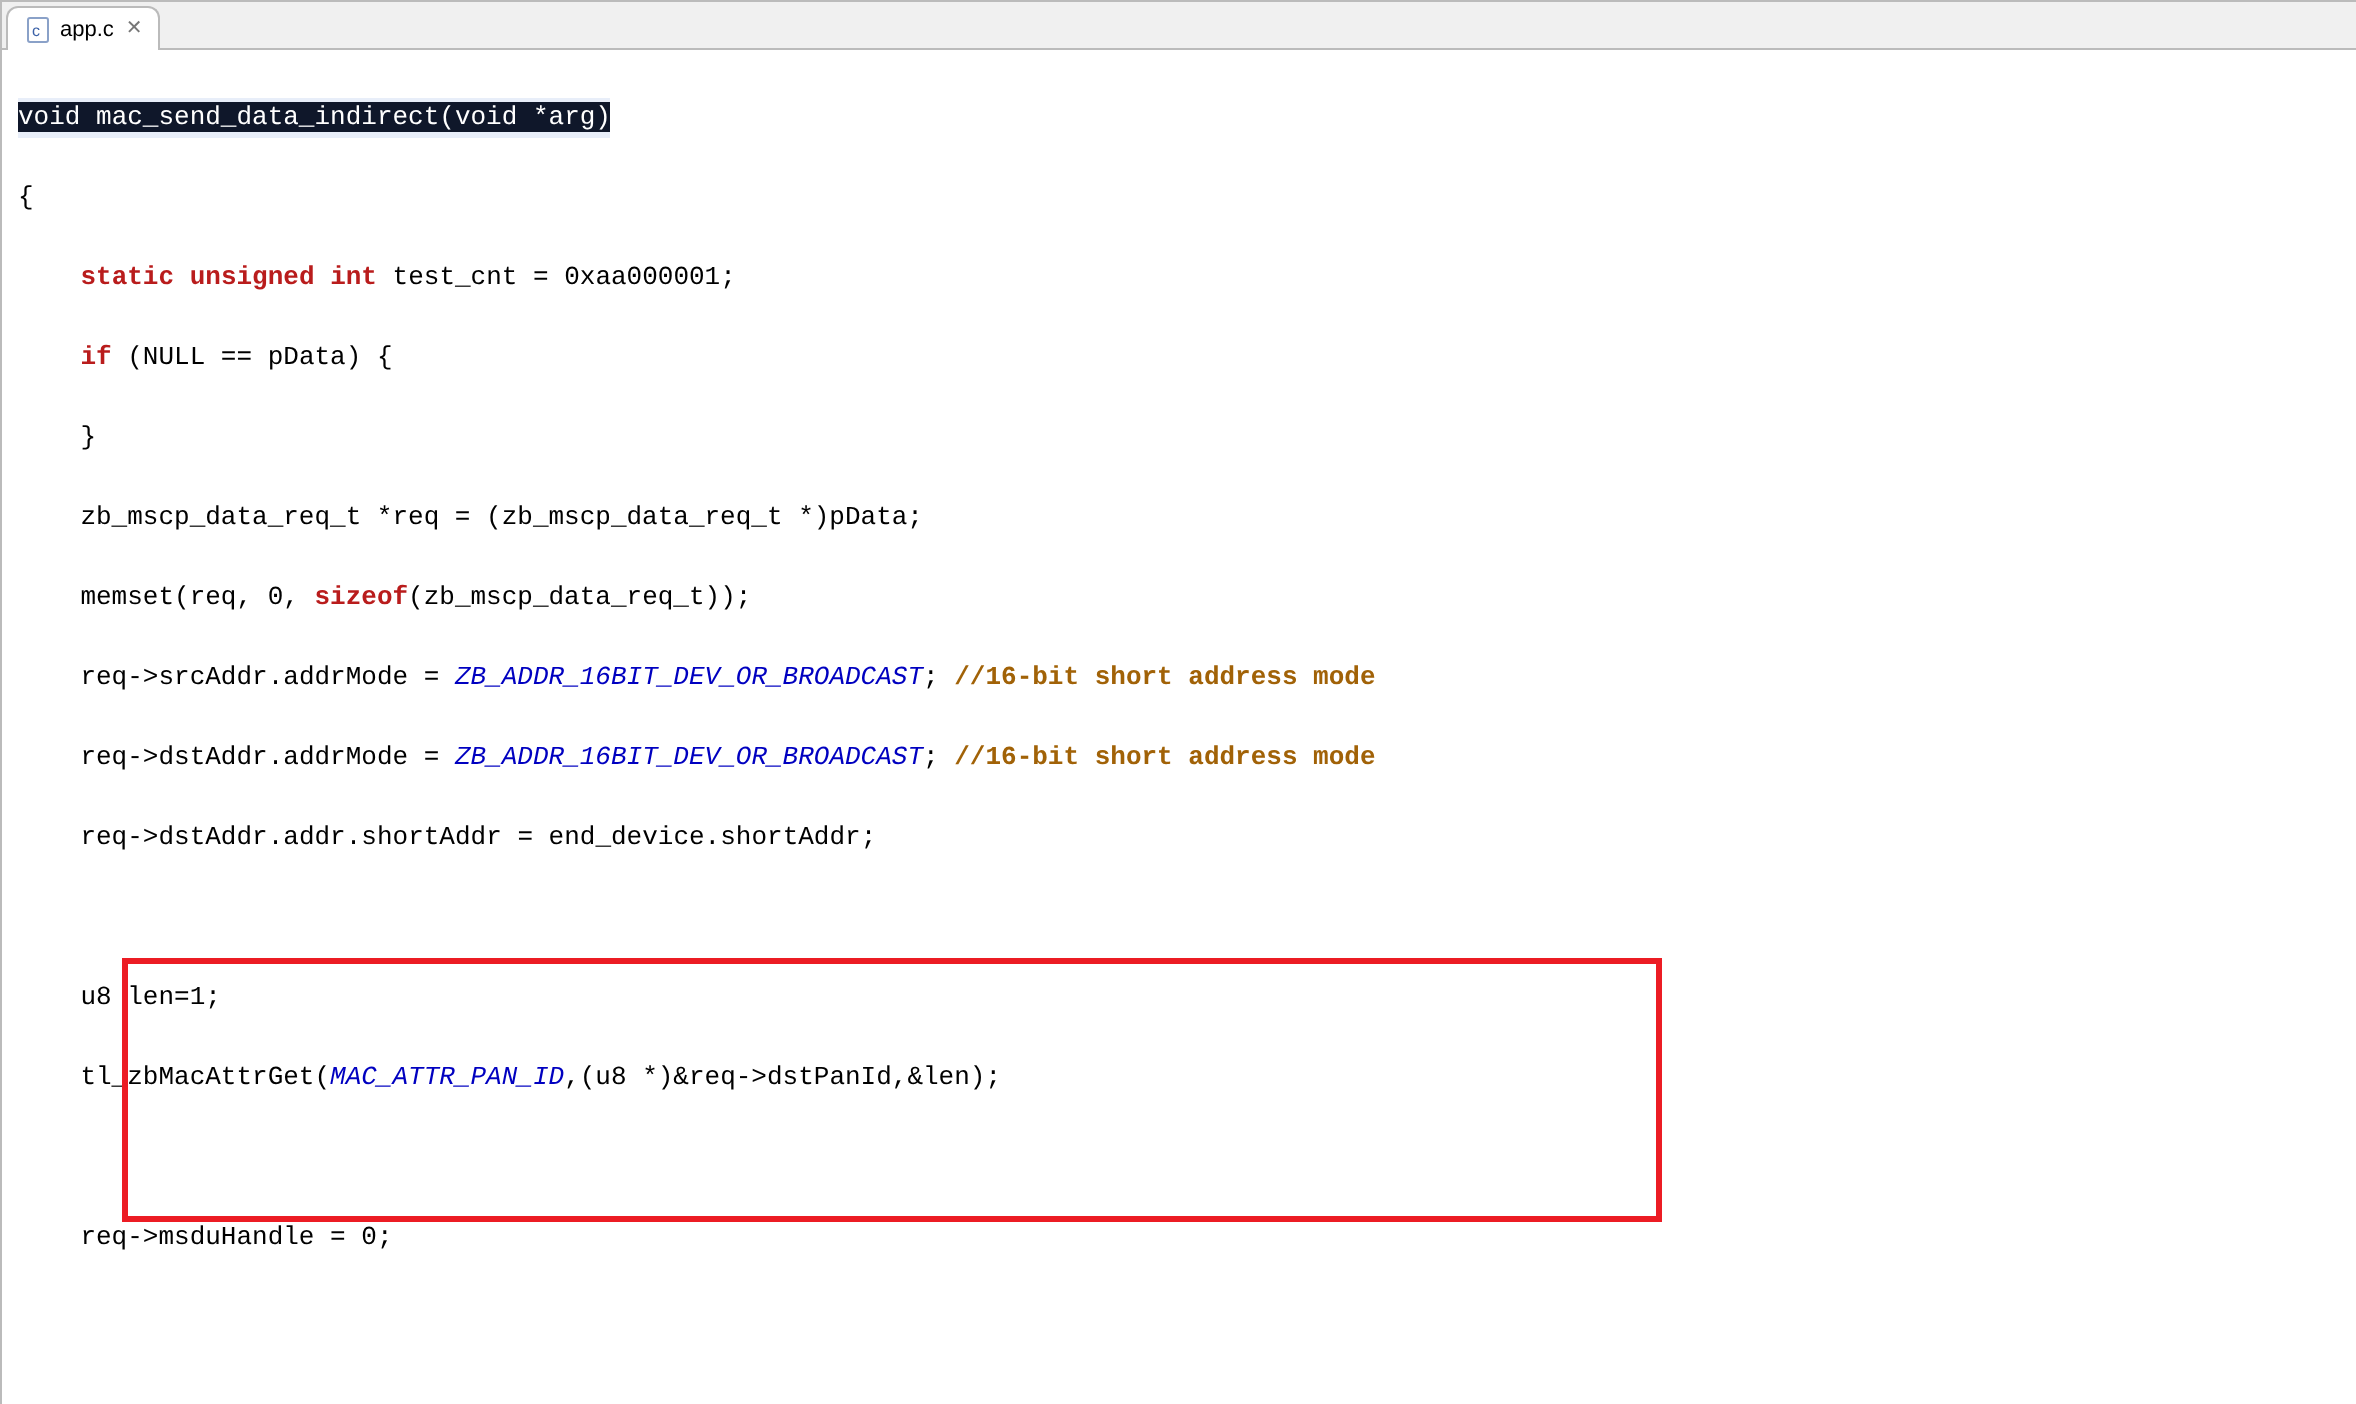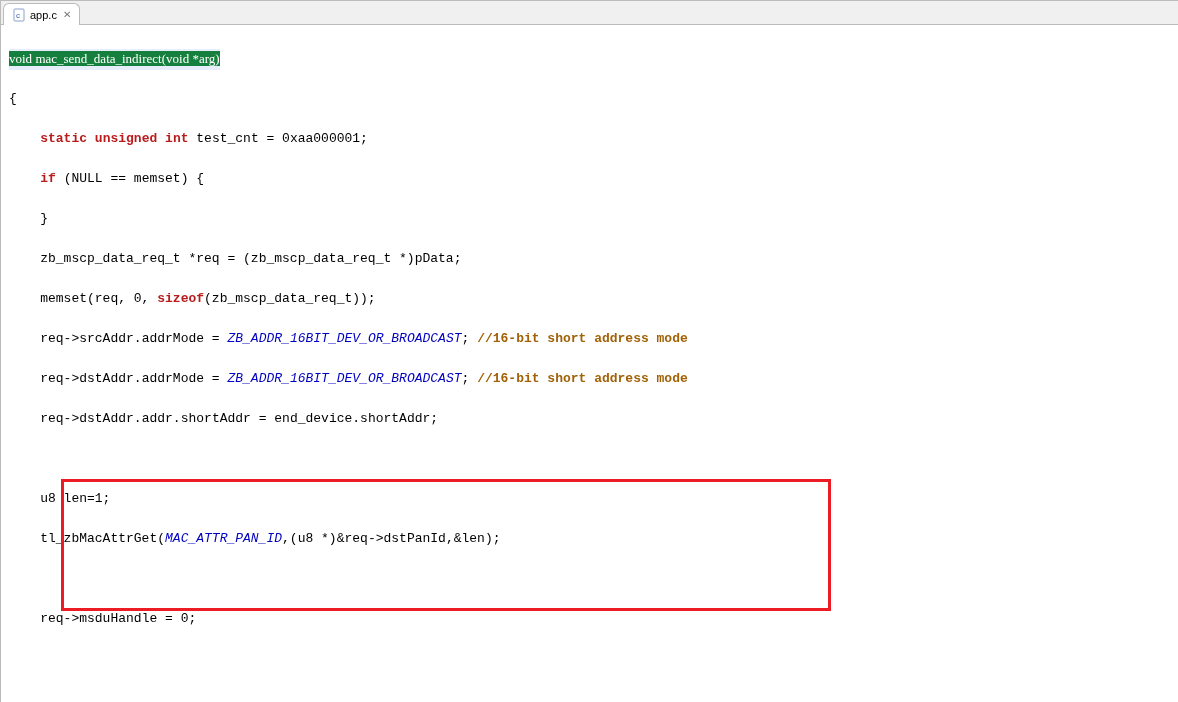--- a/index.html
+++ b/index.html
@@ -50,24 +50,23 @@
     padding: 4px 0 10px 8px;
     white-space: pre;
     overflow: auto;
   }
   .line { height: 20px; }
   .sig {
     background: #e8eef9;
     display: inline-block;
   }
   .sig-hi {
-    background: #15803d;
+    background: #0f172a;
     color: #fff;
     padding: 0;
-    font-family: Liberation Serif, serif;
   }
   .kw   { color: #b91c1c; font-weight: bold; }
   .com  { color: #a16207; font-weight: bold; }
   .const{ color: #0000c0; font-style: italic; }
   .field{ color: #000000; }
   .redbox {
     position: absolute;
     border: 3px solid #ec1c24;
     pointer-events: none;
   }
@@ -88,21 +87,21 @@
     <span>app.c</span>
     <span class="close-icon">✕</span>
   </div>
 </div>
 
 <div class="wrap">
 <div class="editor">
 <div class="line"><span class="sig"><span class="sig-hi"><span>void</span><span> mac_send_data_indirect(</span><span>void</span><span> *arg)</span></span></span></div>
 <div class="line">{</div>
 <div class="line"><span>    </span><span class="kw">static</span><span> </span><span class="kw">unsigned</span><span> </span><span class="kw">int</span><span> test_cnt = 0xaa000001;</span></div>
-<div class="line"><span>    </span><span class="kw">if</span><span> (NULL == memset) {</span></div>
+<div class="line"><span>    </span><span class="kw">if</span><span> (NULL == pData) {</span></div>
 <div class="line">    }</div>
 <div class="line">    zb_mscp_data_req_t *req = (zb_mscp_data_req_t *)pData;</div>
 <div class="line"><span>    memset(req, 0, </span><span class="kw">sizeof</span><span>(zb_mscp_data_req_t));</span></div>
 <div class="line"><span>    req-&gt;</span><span class="field">srcAddr</span><span>.</span><span class="field">addrMode</span><span> = </span><span class="const">ZB_ADDR_16BIT_DEV_OR_BROADCAST</span><span>; </span><span class="com">//16-bit short address mode</span></div>
 <div class="line"><span>    req-&gt;</span><span class="field">dstAddr</span><span>.</span><span class="field">addrMode</span><span> = </span><span class="const">ZB_ADDR_16BIT_DEV_OR_BROADCAST</span><span>; </span><span class="com">//16-bit short address mode</span></div>
 <div class="line"><span>    req-&gt;</span><span class="field">dstAddr</span><span>.</span><span class="field">addr</span><span>.</span><span class="field">shortAddr</span><span> = end_device.</span><span class="field">shortAddr</span><span>;</span></div>
 <div class="line"></div>
 <div class="line">    u8 len=1;</div>
 <div class="line"><span>    tl_zbMacAttrGet(</span><span class="const">MAC_ATTR_PAN_ID</span><span>,(u8 *)&amp;req-&gt;</span><span class="field">dstPanId</span><span>,&amp;len);</span></div>
 <div class="line"></div>

